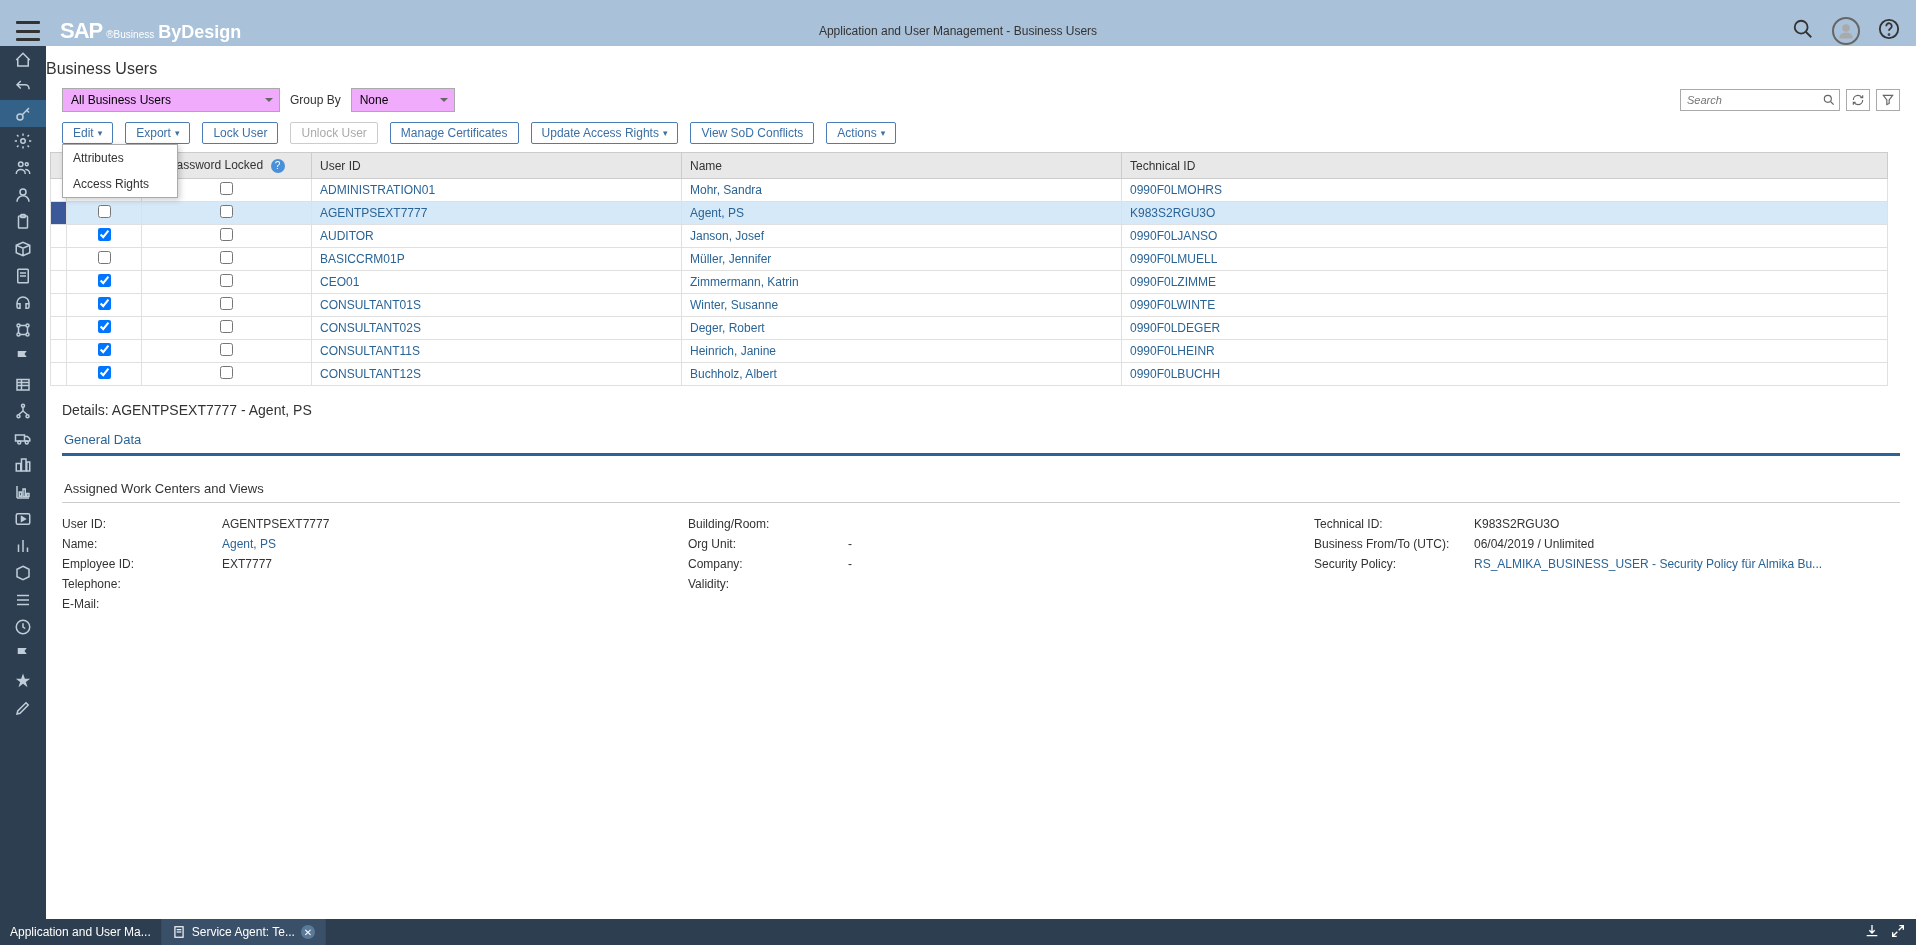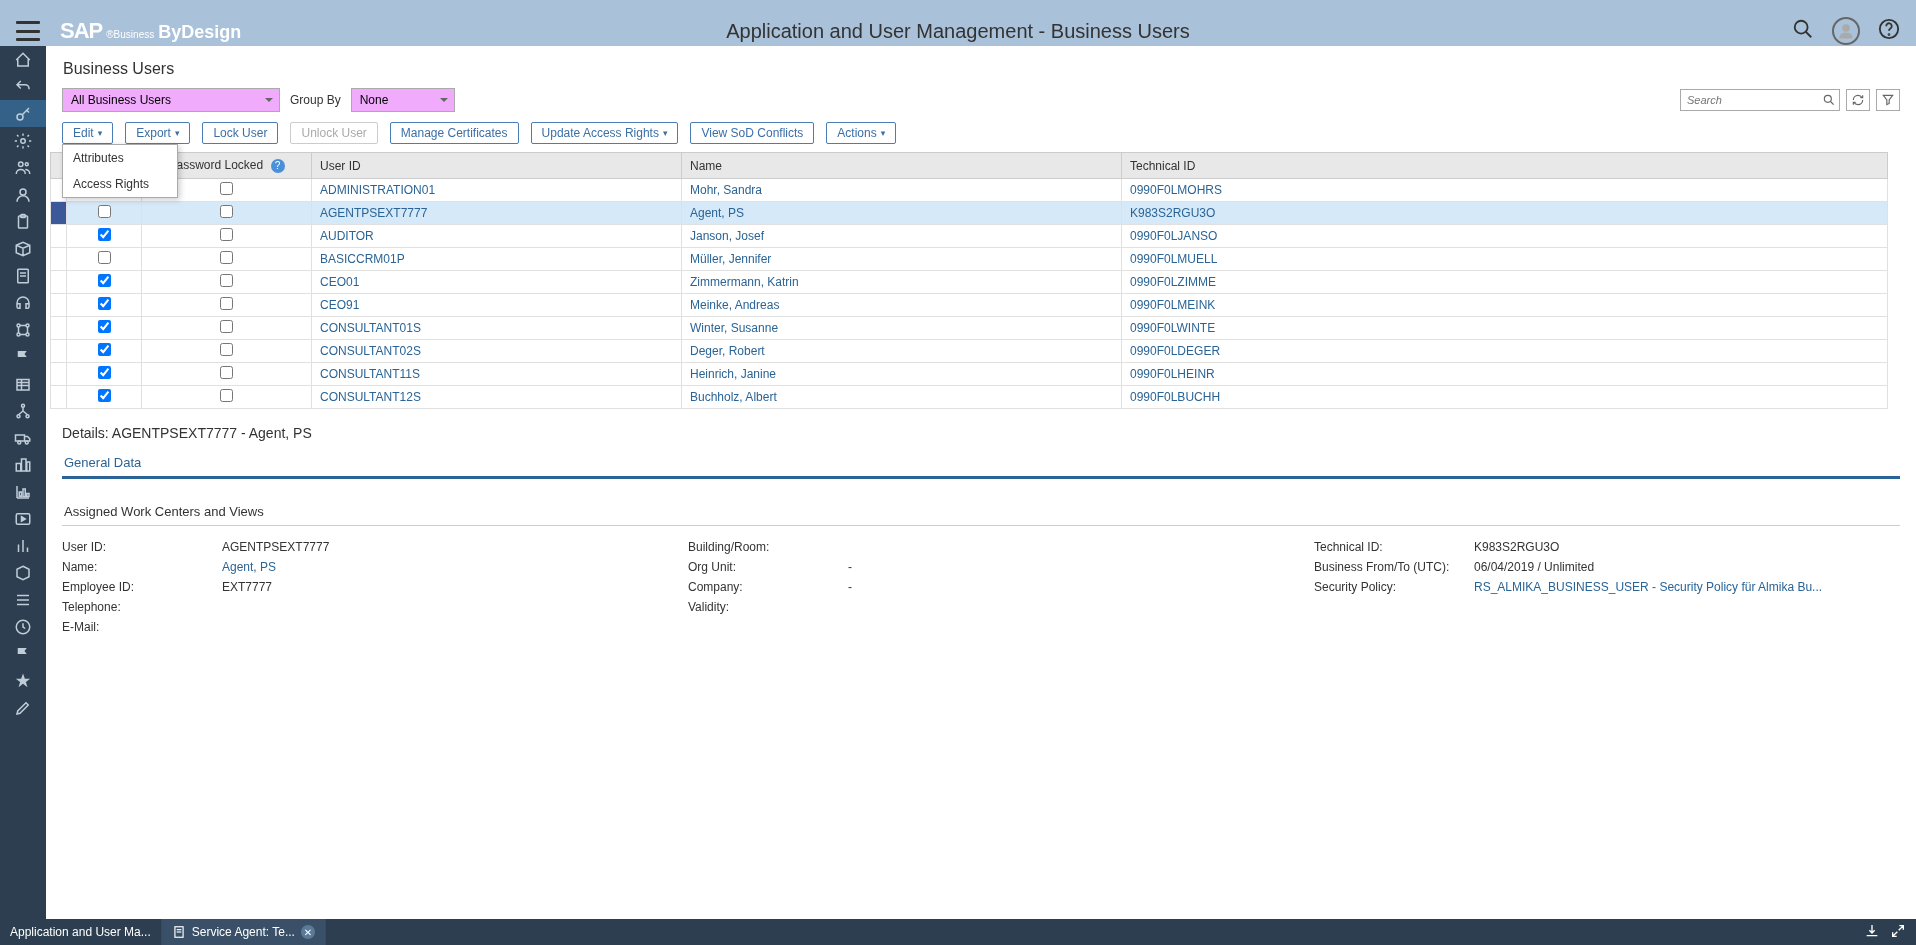--- a/index.html
+++ b/index.html
@@ -13,21 +13,21 @@
   align-items: center;
   padding: 0 16px;
   position: relative;
 }
 .hamburger { width: 24px; height: 20px; display: flex; flex-direction: column; justify-content: space-between; cursor: pointer; margin-right: 20px; }
 .hamburger span { height: 3px; background: #333; border-radius: 1px; }
 .logo { display: flex; align-items: baseline; color: #fff; }
 .logo-sap { font-weight: bold; font-size: 22px; color: #fff; letter-spacing: -1px; }
 .logo-business { font-size: 10px; margin-left: 4px; vertical-align: super; }
 .logo-bydesign { font-weight: bold; font-size: 18px; margin-left: 4px; }
-.page-title { position: absolute; left: 50%; transform: translateX(-50%); font-size: 20px; color: #333; }
+.page-title { position: absolute; left: 50%; transform: translateX(-50%); font-size: 12px; color: #333; }
 .top-right { margin-left: auto; display: flex; align-items: center; gap: 18px; }
 .top-right svg { width: 22px; height: 22px; }
 .avatar-circle { width: 28px; height: 28px; border-radius: 50%; border: 2px solid #666; display: flex; align-items: center; justify-content: center; }
 .avatar-circle svg { width: 18px; height: 18px; }
 
 
 .left-sidebar {
   position: absolute;
   top: 46px;
   bottom: 26px;
@@ -52,21 +52,21 @@
 
 .main {
   position: absolute;
   top: 46px;
   left: 46px;
   right: 0;
   bottom: 26px;
   background: #fff;
   overflow: auto;
 }
-.content-header { padding: 14px 17px 10px; font-size: 16px; color: #333; }
+.content-header { padding: 14px 0 10px; font-size: 16px; color: #333; }
 .filter-row { display: flex; align-items: center; padding: 0 16px 10px; gap: 10px; }
 .select-box {
   height: 24px;
   border: 1px solid #aaa;
   background: #f0abfc;
   padding: 0 24px 0 8px;
   font-size: 12px;
   position: relative;
   display: flex;
   align-items: center;
@@ -485,28 +485,20 @@
           <td class="cb-col"><input type="checkbox" checked="" style=""></td>
           <td class="cb-col"><input type="checkbox" style=""></td>
           <td><span class="link">CEO01</span></td>
           <td><span class="link">Zimmermann, Katrin</span></td>
           <td><span class="link">0990F0LZIMME</span></td>
         </tr>
         <tr>
           <td class="row-indicator"></td>
           <td class="cb-col"><input type="checkbox" checked="" style=""></td>
           <td class="cb-col"><input type="checkbox" style=""></td>
-          <td><span class="link">CEO91</span></td>
-          <td><span class="link">Meinke, Andreas</span></td>
-          <td><span class="link">0990F0LMEINK</span></td>
-        </tr>
-        <tr>
-          <td class="row-indicator"></td>
-          <td class="cb-col"><input type="checkbox" checked="" style=""></td>
-          <td class="cb-col"><input type="checkbox" style=""></td>
           <td><span class="link">CONSULTANT01S</span></td>
           <td><span class="link">Winter, Susanne</span></td>
           <td><span class="link">0990F0LWINTE</span></td>
         </tr>
         <tr>
           <td class="row-indicator"></td>
           <td class="cb-col"><input type="checkbox" checked="" style=""></td>
           <td class="cb-col"><input type="checkbox" style=""></td>
           <td><span class="link">CONSULTANT02S</span></td>
           <td><span class="link">Deger, Robert</span></td>

